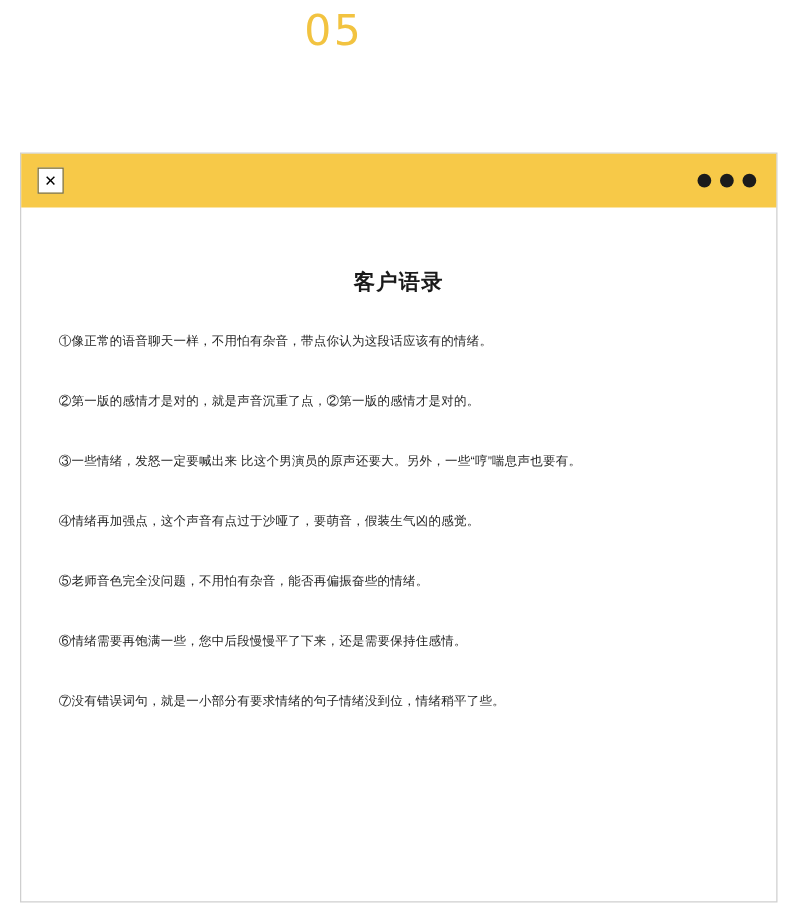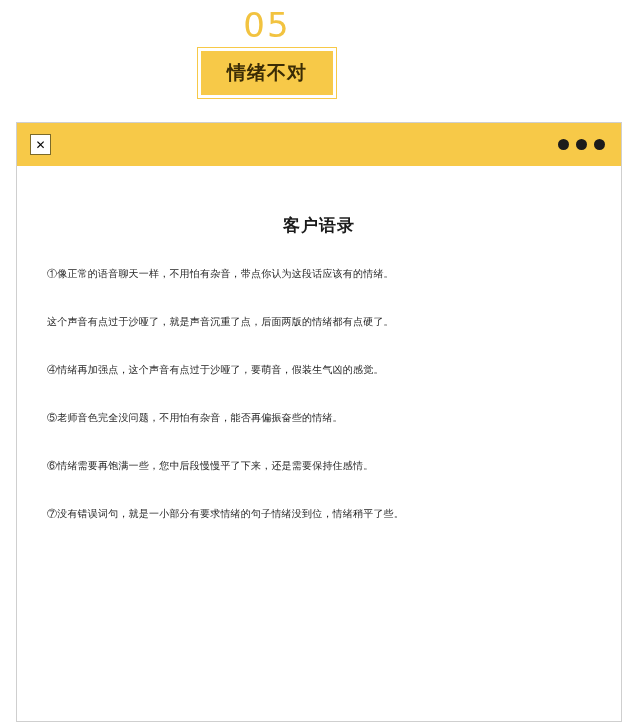--- a/index.html
+++ b/index.html
@@ -119,41 +119,39 @@
     letter-spacing: 0.2px;
   }
 </style>
 </head>
 <body>
 
 <div class="page">
 
   <div class="header">
     <div class="header-number">05</div>
-    <div class="header-title-wrap">
-      <span class="header-title">情绪不对</span>
-    </div>
   </div>
 
   <div class="card">
 
     <div class="card-titlebar">
       <div class="close-box">✕</div>
       <div class="dots">
         <span class="dot"></span>
         <span class="dot"></span>
         <span class="dot"></span>
       </div>
     </div>
 
     <div class="card-body">
       <div class="doc-title">客户语录</div>
 
       <p class="para">①像正常的语音聊天一样，不用怕有杂音，带点你认为这段话应该有的情绪。</p>
-      <p class="para">这个声音有点过于沙哑了，就是声音沉重了点，后面两版的情绪都有点硬了。</p>
+      <p class="para">②第一版的感情才是对的，就是声音沉重了点，②第一版的感情才是对的。</p>
+      <p class="para">③一些情绪，发怒一定要喊出来 比这个男演员的原声还要大。另外，一些“哼”喘息声也要有。</p>
       <p class="para">④情绪再加强点，这个声音有点过于沙哑了，要萌音，假装生气凶的感觉。</p>
       <p class="para">⑤老师音色完全没问题，不用怕有杂音，能否再偏振奋些的情绪。</p>
       <p class="para">⑥情绪需要再饱满一些，您中后段慢慢平了下来，还是需要保持住感情。</p>
       <p class="para">⑦没有错误词句，就是一小部分有要求情绪的句子情绪没到位，情绪稍平了些。</p>
     </div>
 
   </div>
 
 </div>
 

